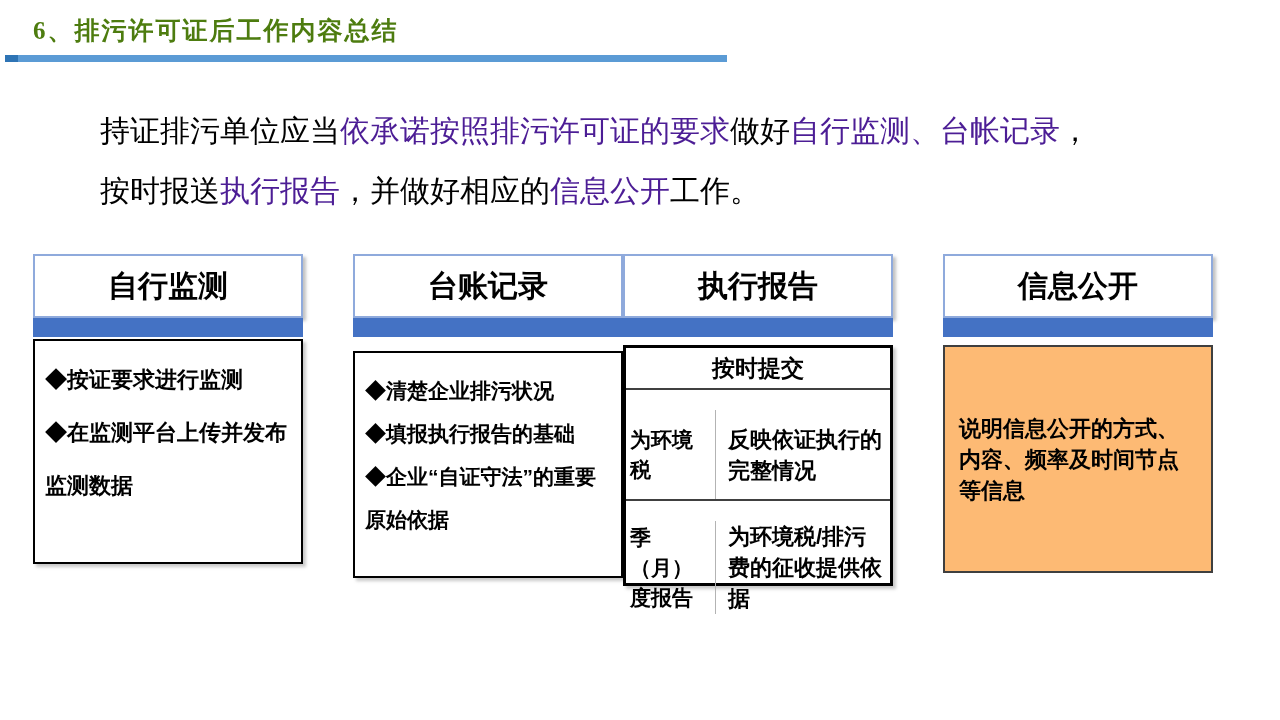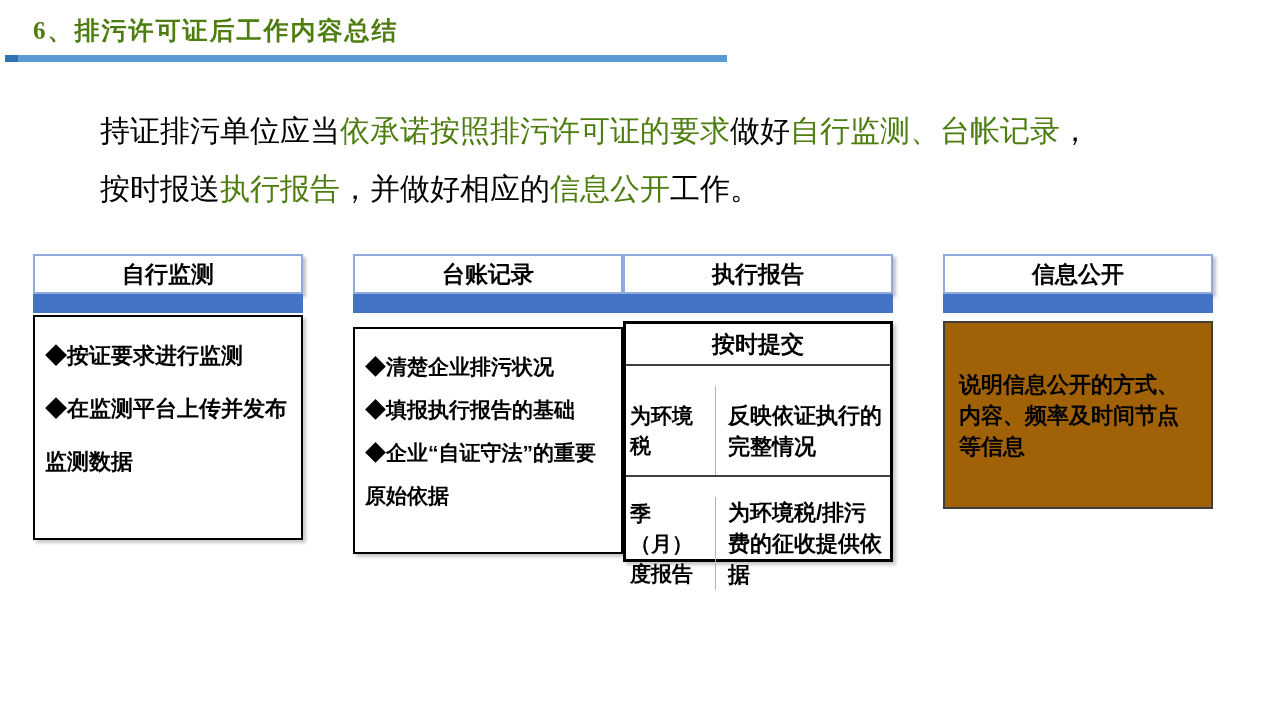--- a/index.html
+++ b/index.html
@@ -24,36 +24,36 @@
   }
   .title-underline .tip{
     position:absolute;left:0;top:0;width:13px;height:7px;background:#2E74B5;display:block;
   }
   
   .intro{
     position:absolute;left:100px;top:102px;width:1120px;
     font-size:30px;font-weight:400;line-height:58px;
   }
   .intro p{margin:0;white-space:nowrap;}
-  .intro .red{color:#4d7c0f;}
+  .intro .red{color:#4c1d95;font-family:Liberation Mono, monospace;}
   
   .columns{
     position:absolute;left:33px;top:254px;
     display:flex;align-items:flex-start;
   }
   .column{width:270px;flex:0 0 270px;}
   .col-1{margin-right:50px;}
   .col-2{}
   .col-3{margin-right:50px;}
   .hdr-box{
-    box-sizing:border-box;height:40px;
+    box-sizing:border-box;height:64px;
     background:#fff;border:2px solid #8FAADC;
     box-shadow:3px 3px 3px rgba(120,120,120,0.45);
     display:flex;align-items:center;justify-content:center;
-    font-size:23px;font-weight:700;
+    font-size:30px;font-weight:700;
   }
   .hdr-bar{height:19px;background:#4472C4;}
   .content-box{
     box-sizing:border-box;background:#fff;
     border:2px solid #000;
     box-shadow:3px 3px 3px rgba(120,120,120,0.40);
   }
   .box-monitoring{
     margin-top:2px;height:225px;padding:12px 10px 0 10px;
     font-size:22px;font-weight:700;line-height:53px;
@@ -86,22 +86,22 @@
     border-right:1px solid #b3b3b3;
     padding:0 4px;
   }
   .tdesc{
     display:flex;align-items:center;
     font-size:22px;font-weight:700;line-height:31px;
     padding:0 6px 0 12px;text-align:left;
   }
   
   .box-info{
-    box-sizing:border-box;margin-top:8px;height:188px;
-    border:2px solid #3f3f3f;background:#a16207;
+    box-sizing:border-box;margin-top:8px;height:228px;
+    border:2px solid #3f3f3f;background:#fdba74;
     display:flex;align-items:center;
     padding:0 14px;
   }
   .box-info p{
     margin:0;font-size:22px;font-weight:700;line-height:31px;text-align:left;
   }
 </style>
 </head>
 <body>
 

